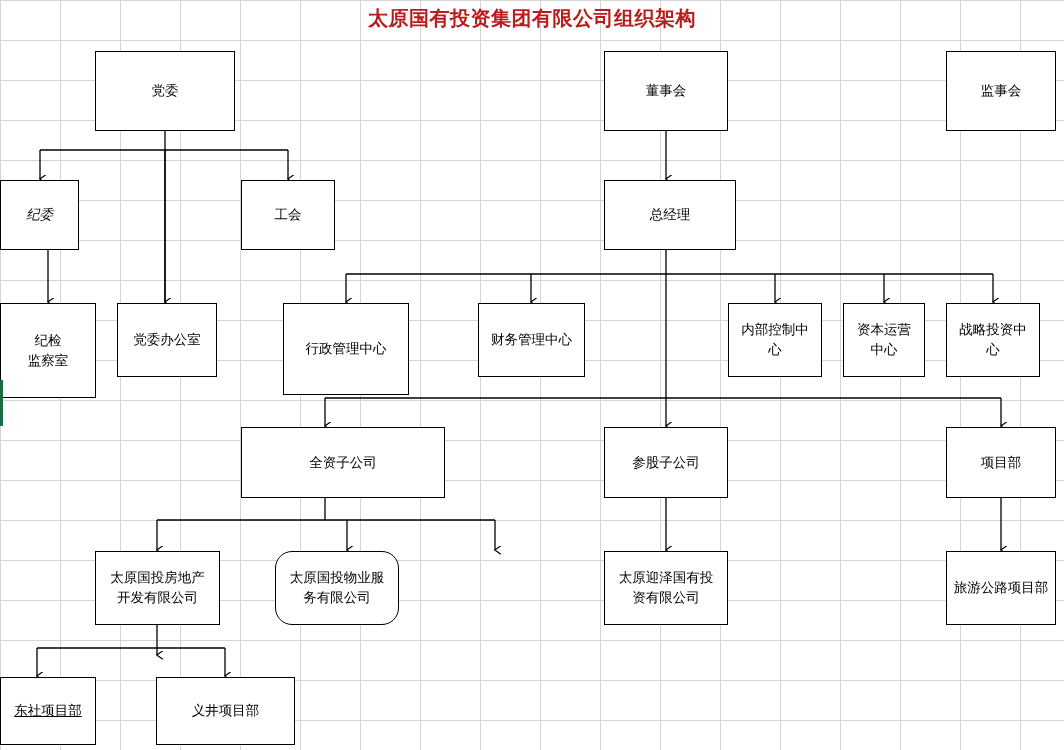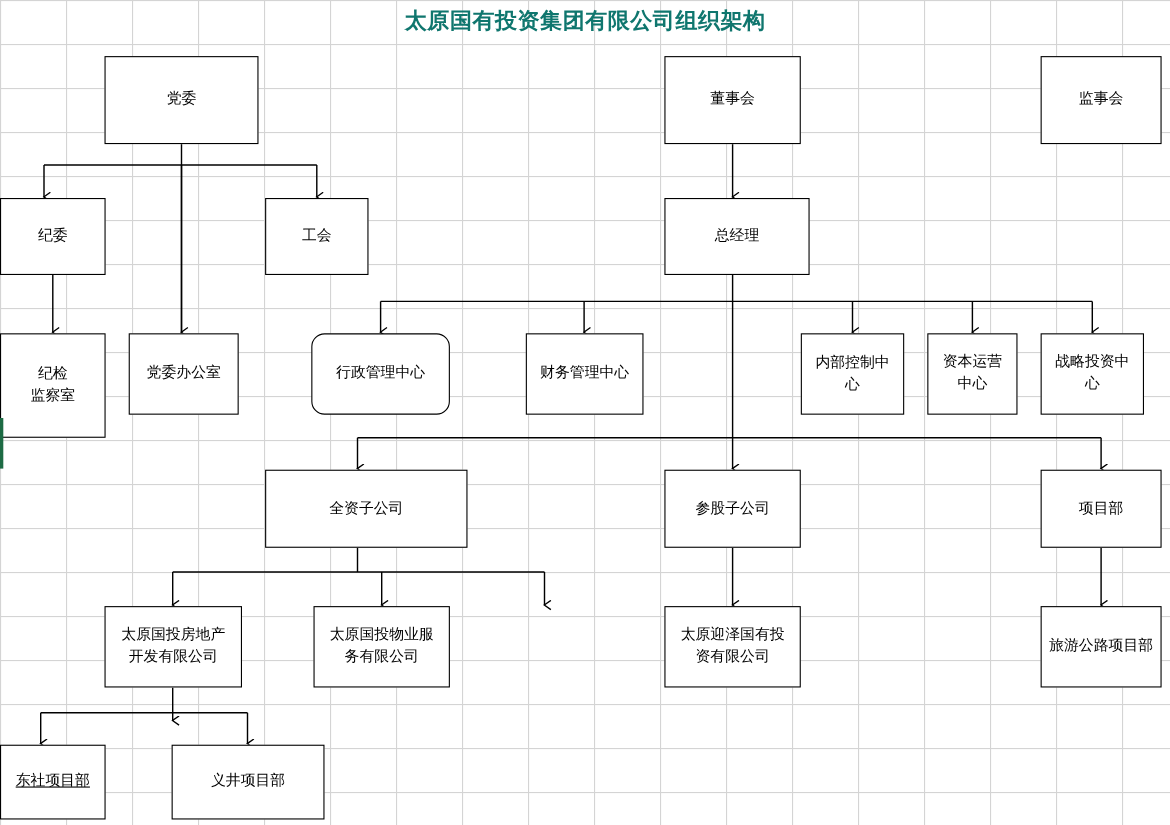--- a/index.html
+++ b/index.html
@@ -73,21 +73,21 @@
     white-space: pre-line;
   }
   #title {
     position: absolute;
     left: 0;
     top: 5px;
     width: 1064px;
     text-align: center;
     font-size: 20px;
     font-weight: bold;
-    color: #0f766e;
+    color: #b91c1c;
     z-index: 3;
     letter-spacing: 0.5px;
   }
 </style>
 </head>
 <body>
 
 <div id="canvas">
 
   <div id="grid">
@@ -180,43 +180,43 @@
       <path d="M37,648 L225,648"></path>
       <path d="M37,648 L37,676" marker-end="url(#arw)"></path>
       <path d="M225,648 L225,676" marker-end="url(#arw)"></path>
     </g>
   </svg>
 
   <div class="box" style="left:95px;  top:51px;  width:140px; height:80px;">党委</div>
   <div class="box" style="left:604px; top:51px;  width:124px; height:80px;">董事会</div>
   <div class="box" style="left:946px; top:51px;  width:110px; height:80px;">监事会</div>
 
-  <div class="box" style="left:0px;   top:180px; width:96px;  height:70px;">纪委</div>
+  <div class="box" style="left:0px;   top:180px; width:79px;  height:70px;font-style:italic;">纪委</div>
   <div class="box" style="left:241px; top:180px; width:94px;  height:70px;">工会</div>
   <div class="box" style="left:604px; top:180px; width:132px; height:70px;">总经理</div>
 
   <div class="box" style="left:0px;   top:303px; width:96px;  height:95px;">纪检
 监察室</div>
   <div class="box" style="left:117px; top:303px; width:100px; height:74px;">党委办公室</div>
-  <div class="box" style="left:283px; top:303px; width:126px; height:74px;border-radius:12px;">行政管理中心</div>
+  <div class="box" style="left:283px; top:303px; width:126px; height:92px;">行政管理中心</div>
   <div class="box" style="left:478px; top:303px; width:107px; height:74px;">财务管理中心</div>
   <div class="box" style="left:728px; top:303px; width:94px;  height:74px;font-family:Liberation Serif, serif;">内部控制中
 心</div>
   <div class="box" style="left:843px; top:303px; width:82px;  height:74px;">资本运营
 中心</div>
   <div class="box" style="left:946px; top:303px; width:94px;  height:74px;">战略投资中
 心</div>
 
-  <div class="box" style="left:241px; top:427px; width:184px; height:71px;">全资子公司</div>
+  <div class="box" style="left:241px; top:427px; width:204px; height:71px;">全资子公司</div>
   <div class="box" style="left:604px; top:427px; width:124px; height:71px;">参股子公司</div>
   <div class="box" style="left:946px; top:427px; width:110px; height:71px;">项目部</div>
 
   <div class="box" style="left:95px;  top:551px; width:125px; height:74px;">太原国投房地产
 开发有限公司</div>
-  <div class="box" style="left:285px; top:551px; width:124px; height:74px;">太原国投物业服
+  <div class="box" style="left:275px; top:551px; width:124px; height:74px;border-radius:17px;">太原国投物业服
 务有限公司</div>
   <div class="box" style="left:946px; top:551px; width:110px; height:74px;">旅游公路项目部</div>
   <div class="box" style="left:604px; top:551px; width:124px; height:74px;">太原迎泽国有投
 资有限公司</div>
 
   <div class="box" style="left:0px;   top:677px; width:96px;  height:68px;text-decoration:underline;">东社项目部</div>
   <div class="box" style="left:156px; top:677px; width:139px; height:68px;">义井项目部</div>
 
 </div>
 

